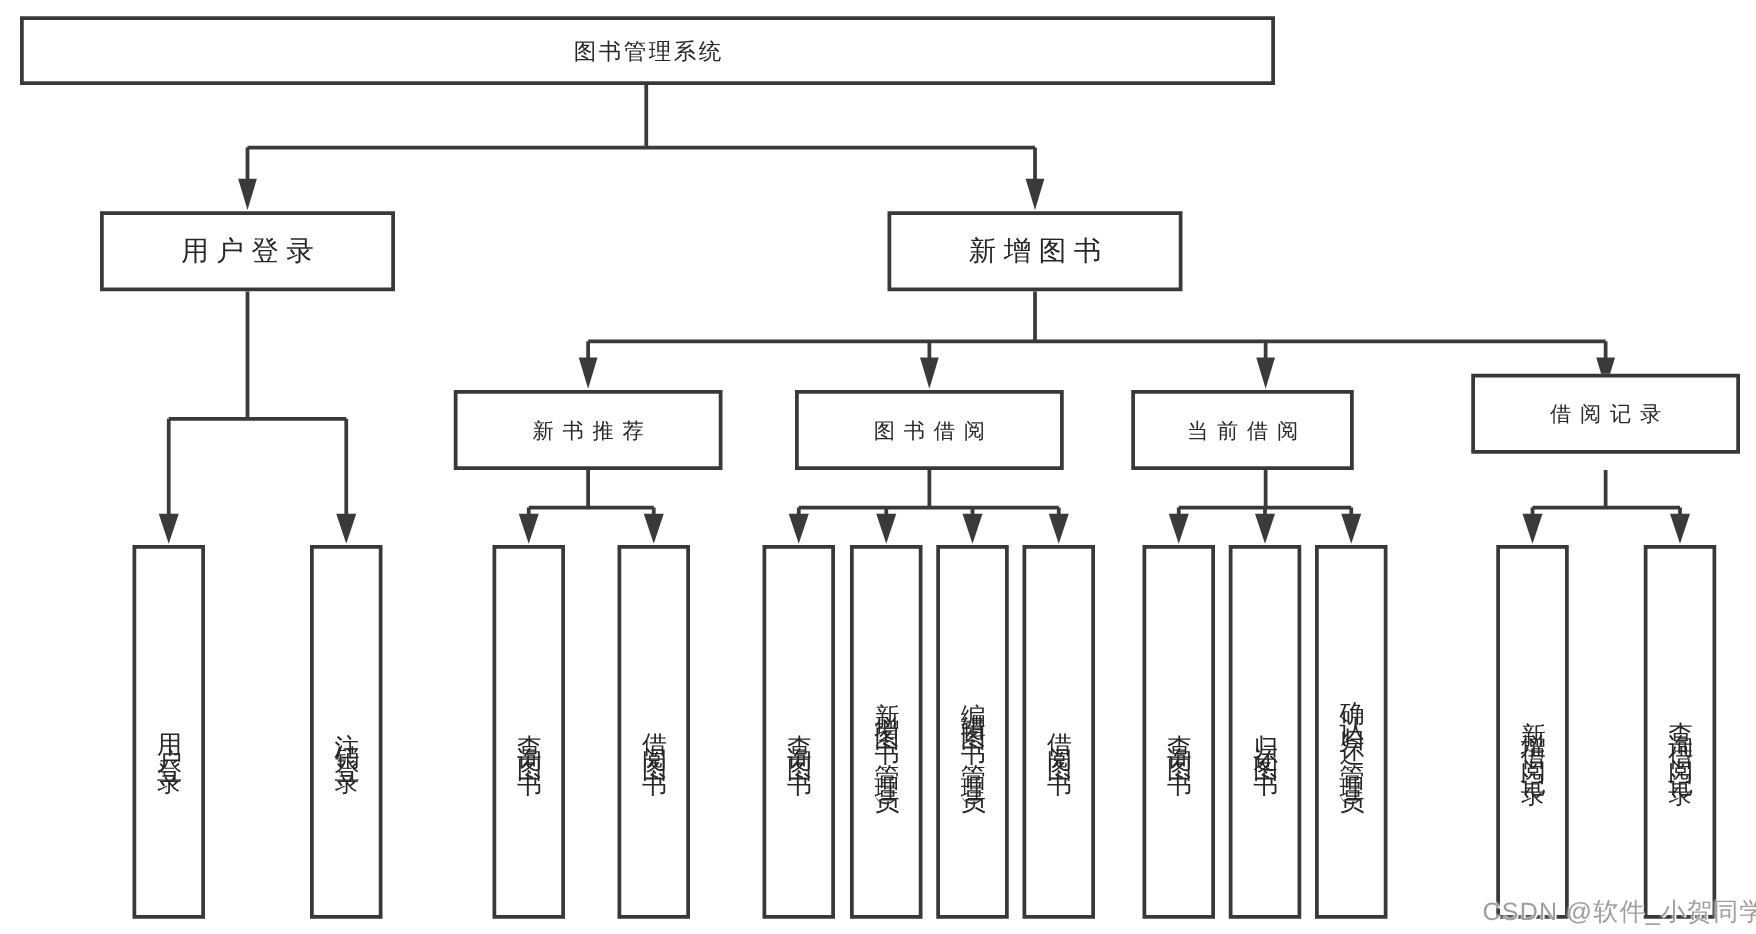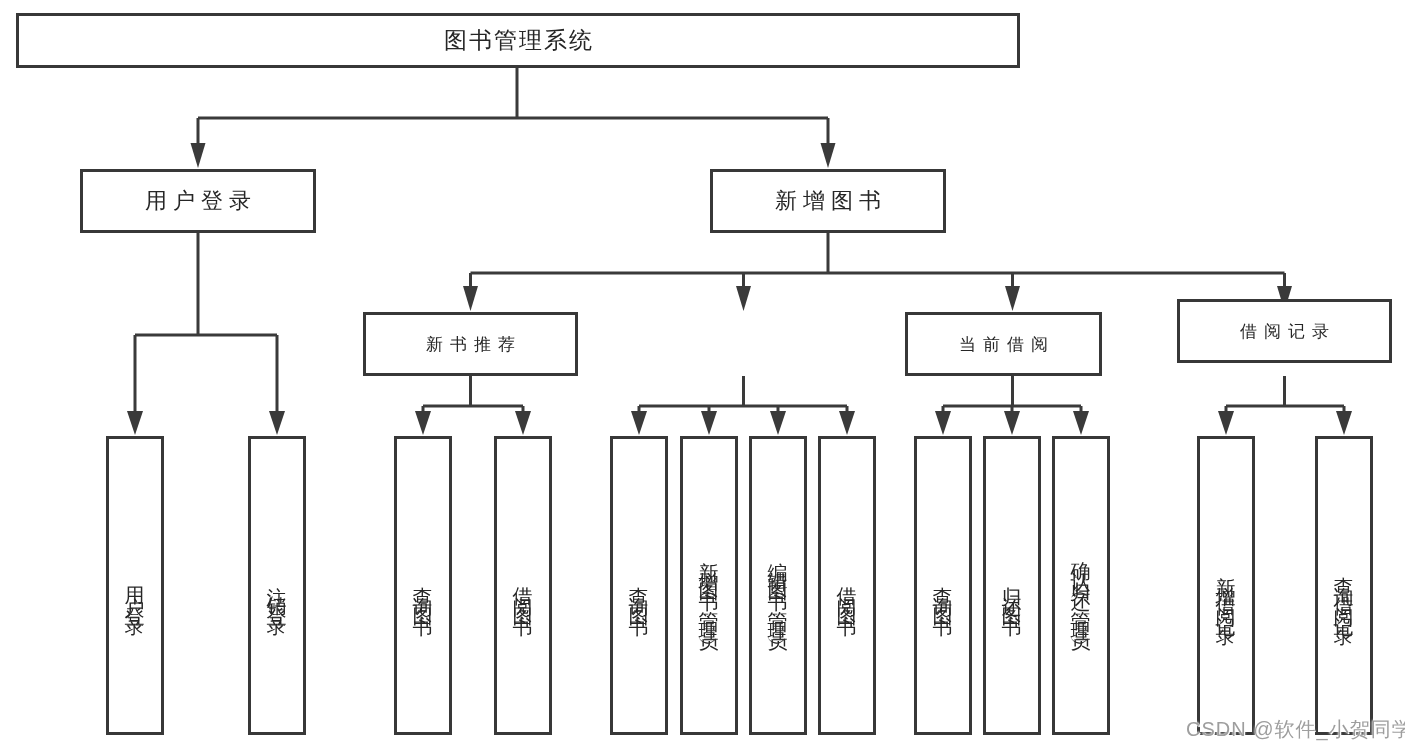--- a/index.html
+++ b/index.html
@@ -8,33 +8,33 @@
     font-family:"Liberation Sans","DejaVu Sans",sans-serif;
     overflow:hidden;color:#262626;
   }
   svg.connectors{position:absolute;left:0;top:0;z-index:0;}
   .box{
     position:absolute;box-sizing:border-box;background:#ffffff;
     border:3px solid #383838;display:flex;align-items:center;justify-content:center;
     z-index:1;
   }
   .h-label{font-size:22px;letter-spacing:6px;margin-right:-6px;white-space:nowrap;color:#262626;}
-  .title-label{font-size:23px;letter-spacing:2px;margin-right:-2px;}
+  .title-label{font-size:18px;letter-spacing:2px;margin-right:-2px;}
   .l3 .h-label{font-size:17px;letter-spacing:7px;margin-right:-7px;}
   .v-label{
     writing-mode:vertical-rl;text-orientation:mixed;line-height:1.1;
     font-size:20px;letter-spacing:10px;margin-bottom:-10px;white-space:nowrap;color:#262626;
   }
   
   .b-root{left:16px;top:13px;width:1004px;height:55px;}
   .b-l2a{left:80px;top:169px;width:236px;height:64px;}
   .b-l2b{left:710px;top:169px;width:236px;height:64px;}
   .b-l3a{left:363px;top:312px;width:215px;height:64px;}
   .b-l3b{left:636px;top:312px;width:215px;height:64px;}
-  .b-l3c{left:905px;top:312px;width:197px;height:64px;}
+  .b-l3c{left:905px;top:312px;width:178px;height:64px;}
   .b-l3d{left:1177px;top:299px;width:215px;height:64px;}
   .leaf{top:436px;width:58px;height:299px;}
   .lf1{left:106px;}  .lf2{left:248px;}
   .lf3{left:394px;}  .lf4{left:494px;}
   .lf5{left:610px;}  .lf6{left:680px;}  .lf7{left:749px;}  .lf8{left:818px;}
   .lf9{left:914px;}  .lf10{left:983px;} .lf11{left:1052px;}
   .lf12{left:1197px;}.lf13{left:1315px;}
   .watermark{
     position:absolute;left:1186px;top:716px;z-index:5;
     font-size:20px;letter-spacing:1px;color:#9e9e9e;white-space:nowrap;
@@ -89,20 +89,23 @@
   <div class="box b-l2a">
     <span class="h-label">用户登录</span>
   </div>
   <div class="box b-l2b">
     <span class="h-label">新增图书</span>
   </div>
 
   <div class="box b-l3a l3">
     <span class="h-label">新书推荐</span>
   </div>
+  <div class="box b-l3b l3">
+    <span class="h-label">图书借阅</span>
+  </div>
   <div class="box b-l3c l3">
     <span class="h-label">当前借阅</span>
   </div>
   <div class="box b-l3d l3">
     <span class="h-label">借阅记录</span>
   </div>
 
   <div class="box leaf lf1">
     <span class="v-label">用户登录</span>
   </div>

